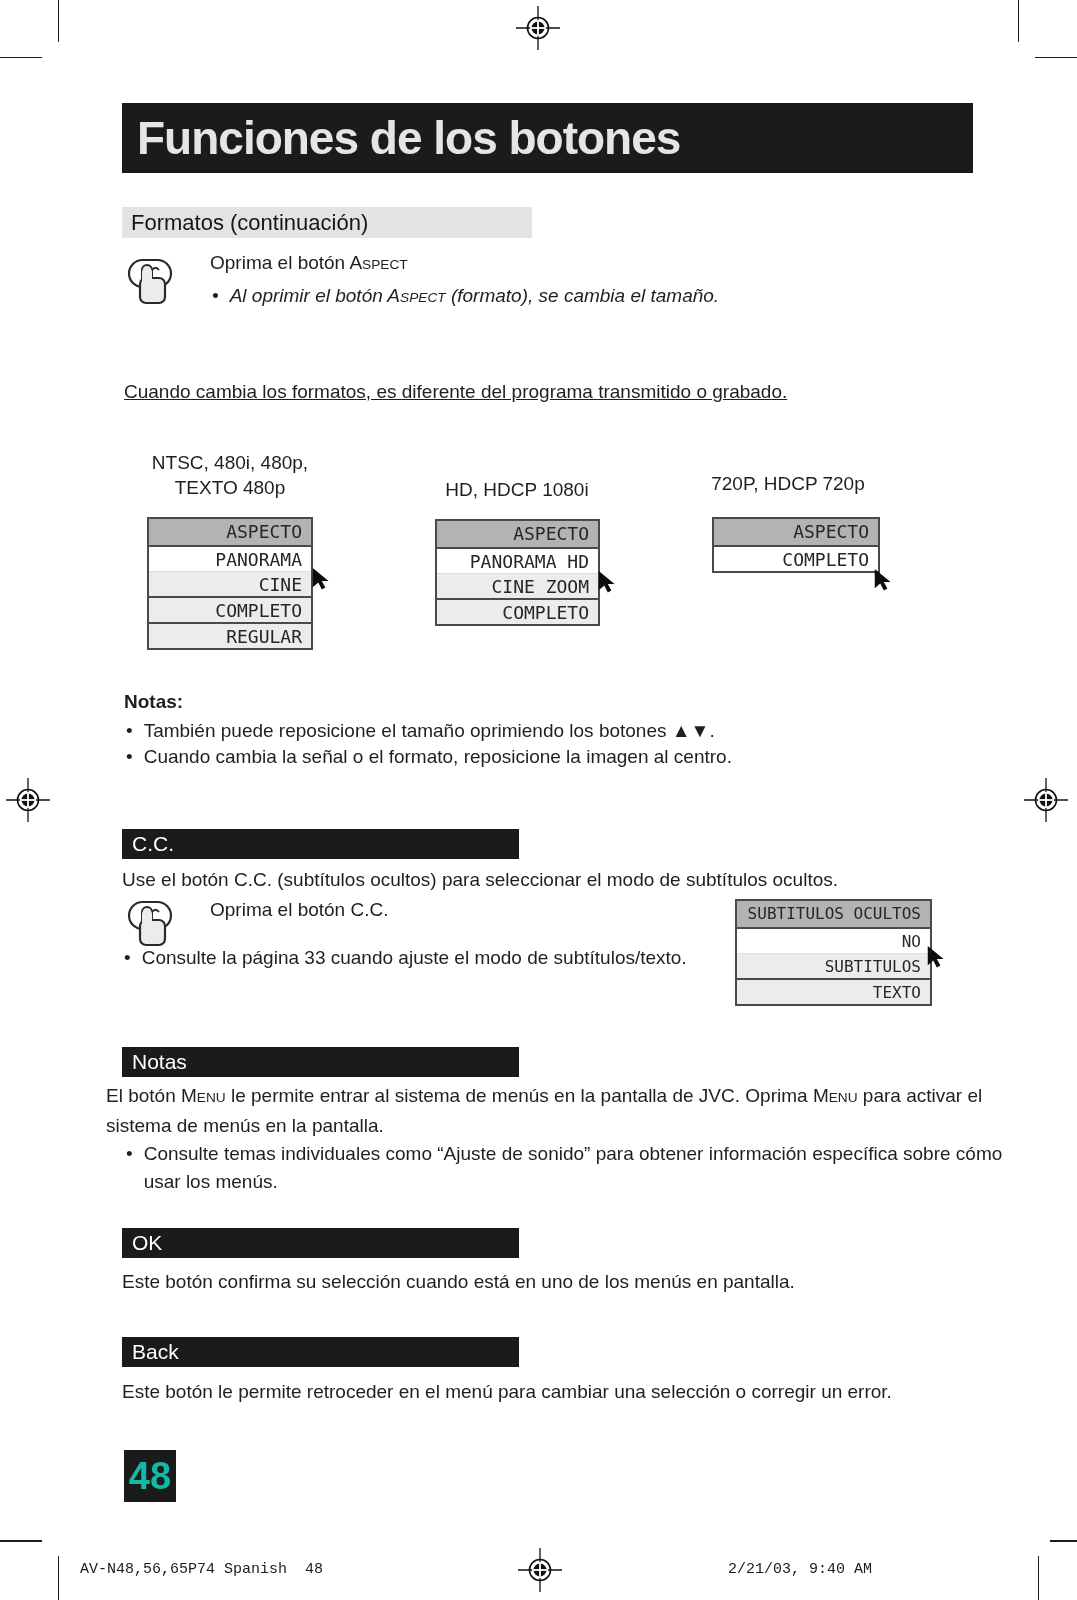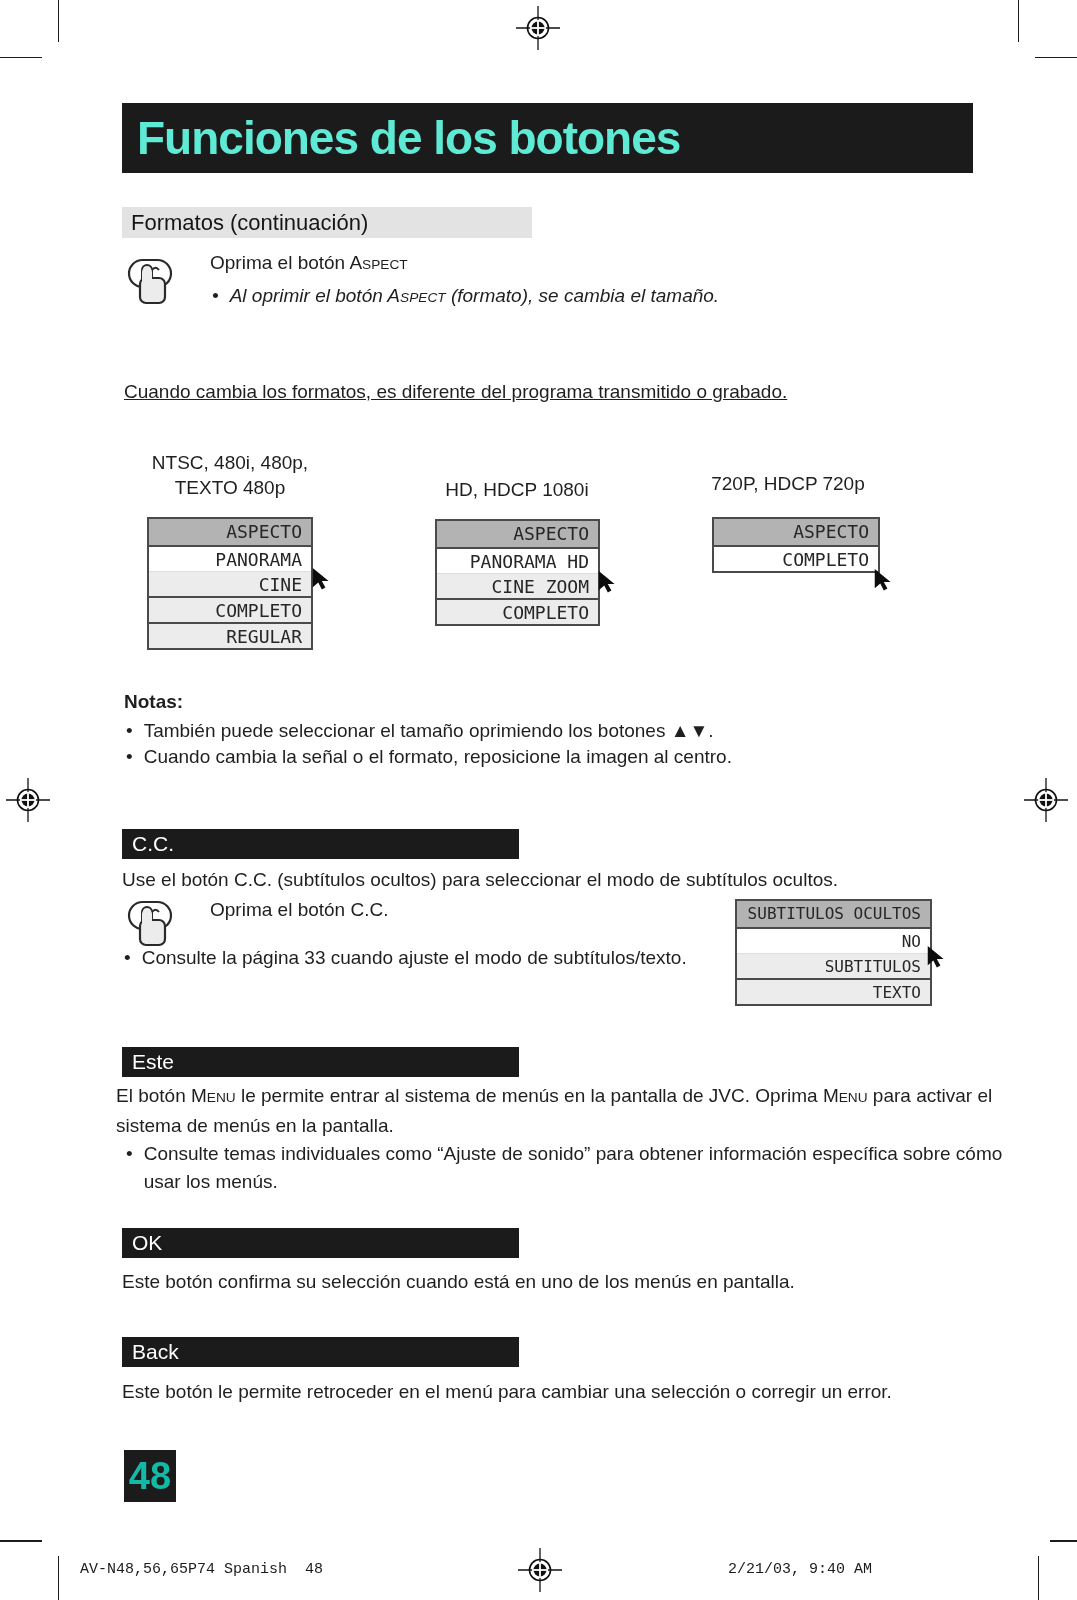--- a/index.html
+++ b/index.html
@@ -7,21 +7,21 @@
     position:relative;width:1077px;height:1600px;margin:0 auto;
     background:#ffffff;overflow:hidden;
     font-family:"Liberation Sans",sans-serif;color:#1f1f1f;
   }
   
   .cropmark{position:absolute;background:#1c1c1c;}
   .regmark{position:absolute;width:44px;height:44px;}
   
   .title-bar{
     position:absolute;left:122px;top:103px;width:851px;height:70px;
-    background:#1b1b1b;color:#5eead4;font-weight:bold;font-size:46px;
+    background:#1b1b1b;color:#e5e5e5;font-weight:bold;font-size:46px;
     line-height:70px;padding-left:15px;box-sizing:border-box;letter-spacing:-1px;
   }
   .bar-gray{
     position:absolute;left:122px;top:207px;width:410px;height:31px;
     background:#e3e3e3;color:#161616;font-weight:normal;font-size:22px;
     line-height:31px;padding-left:9px;box-sizing:border-box;
   }
   .bar-black{
     position:absolute;left:122px;width:397px;height:30px;
     background:#1b1b1b;color:#ffffff;font-weight:normal;font-size:21px;
@@ -164,21 +164,21 @@
     <div class="osd-row osd-header">ASPECTO</div>
     <div class="osd-row osd-selected">COMPLETO</div>
   </div>
   <svg class="cursor" viewBox="0 0 14 16" style="left:873px;top:569px;">
     <path d="M1,0 L1,14 L5,10.5 L7.6,15.6 L10.2,14.2 L7.6,9.4 L12.5,9.4 Z" fill="#0d0d0d"></path>
   </svg>
 
   <div class="para bold" style="left:124px;top:690px;">Notas:</div>
   <div class="para bullet-row" style="left:126px;top:719px;">
     <span class="dot">•</span>
-    <span>También puede seleccionar el tamaño oprimiendo los botones ▲▼.</span>
+    <span>También puede reposicione el tamaño oprimiendo los botones ▲▼.</span>
   </div>
   <div class="para bullet-row" style="left:126px;top:745px;">
     <span class="dot">•</span>
     <span>Cuando cambia la señal o el formato, reposicione la imagen al centro.</span>
   </div>
 
   <div class="bar-black" style="top:829px;">C.C.</div>
   <div class="para" style="left:122px;top:868px;">Use el botón C.C. (subtítulos ocultos) para seleccionar el modo de subtítulos ocultos.</div>
 
   <svg class="hand-icon" viewBox="0 0 46 52" style="left:127px;top:895px;">
@@ -199,22 +199,22 @@
   <div class="osd-box osd-small" style="left:735px;top:899px;width:197px;">
     <div class="osd-row osd-header">SUBTITULOS OCULTOS</div>
     <div class="osd-row osd-selected">NO</div>
     <div class="osd-row grouped">SUBTITULOS</div>
     <div class="osd-row">TEXTO</div>
   </div>
   <svg class="cursor" viewBox="0 0 14 16" style="left:926px;top:946px;">
     <path d="M1,0 L1,14 L5,10.5 L7.6,15.6 L10.2,14.2 L7.6,9.4 L12.5,9.4 Z" fill="#0d0d0d"></path>
   </svg>
 
-  <div class="bar-black" style="top:1047px;">Este</div>
-  <div class="para wrap" style="left:116px;top:1082px;width:925px;">
+  <div class="bar-black" style="top:1047px;">Notas</div>
+  <div class="para wrap" style="left:106px;top:1082px;width:925px;">
     <span>El botón </span><span>M</span><span class="sc">ENU</span><span> le permite entrar al sistema de menús en la pantalla de JVC. Oprima </span><span>M</span><span class="sc">ENU</span><span> para activar el sistema de menús en la pantalla.</span>
   </div>
   <div class="para wrap bullet-row" style="left:126px;top:1140px;width:880px;">
     <span class="dot">•</span>
     <span>Consulte temas individuales como “Ajuste de sonido” para obtener información específica sobre cómo usar los menús.</span>
   </div>
 
   <div class="bar-black" style="top:1228px;">OK</div>
   <div class="para" style="left:122px;top:1270px;">Este botón confirma su selección cuando está en uno de los menús en pantalla.</div>
 

